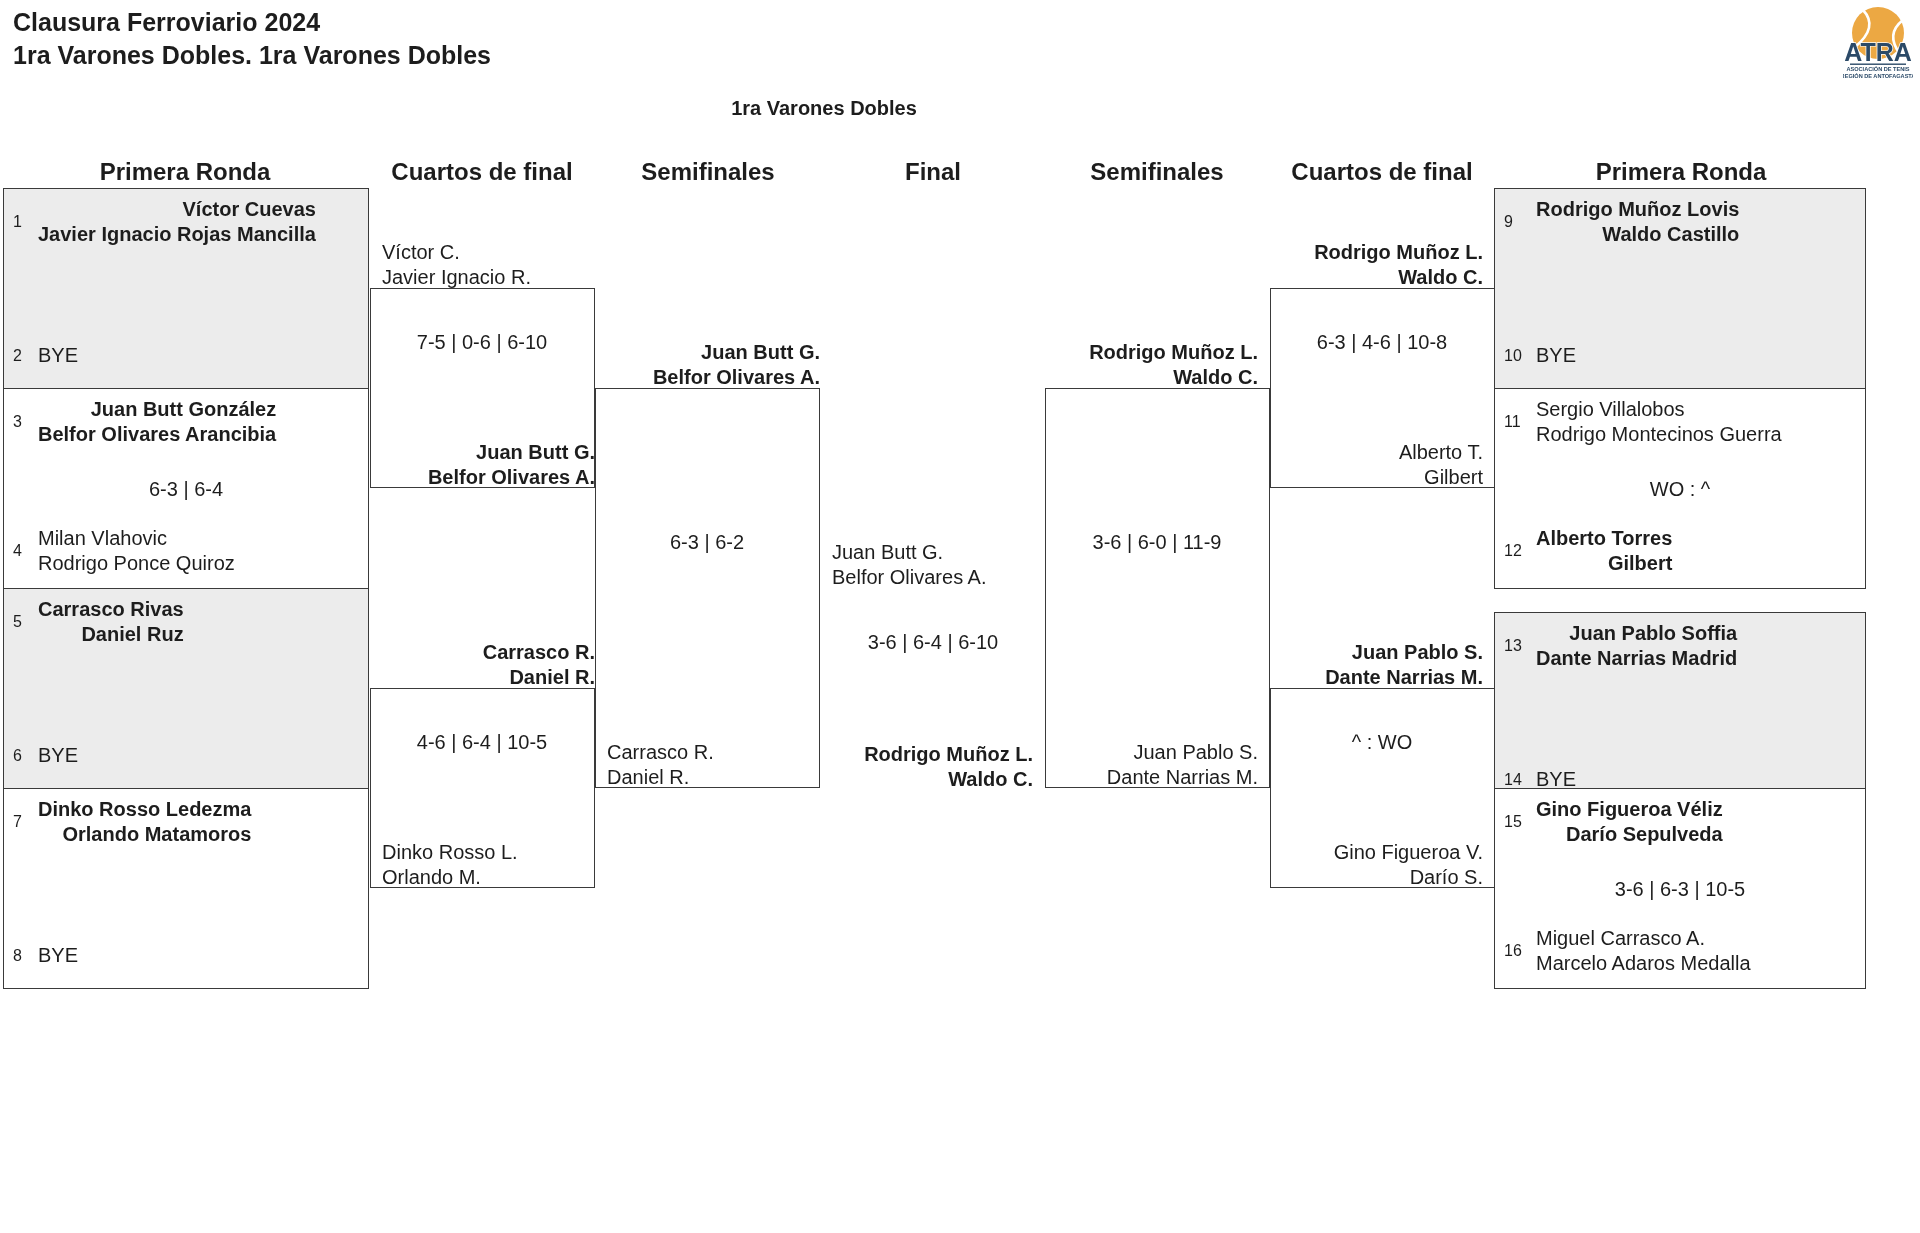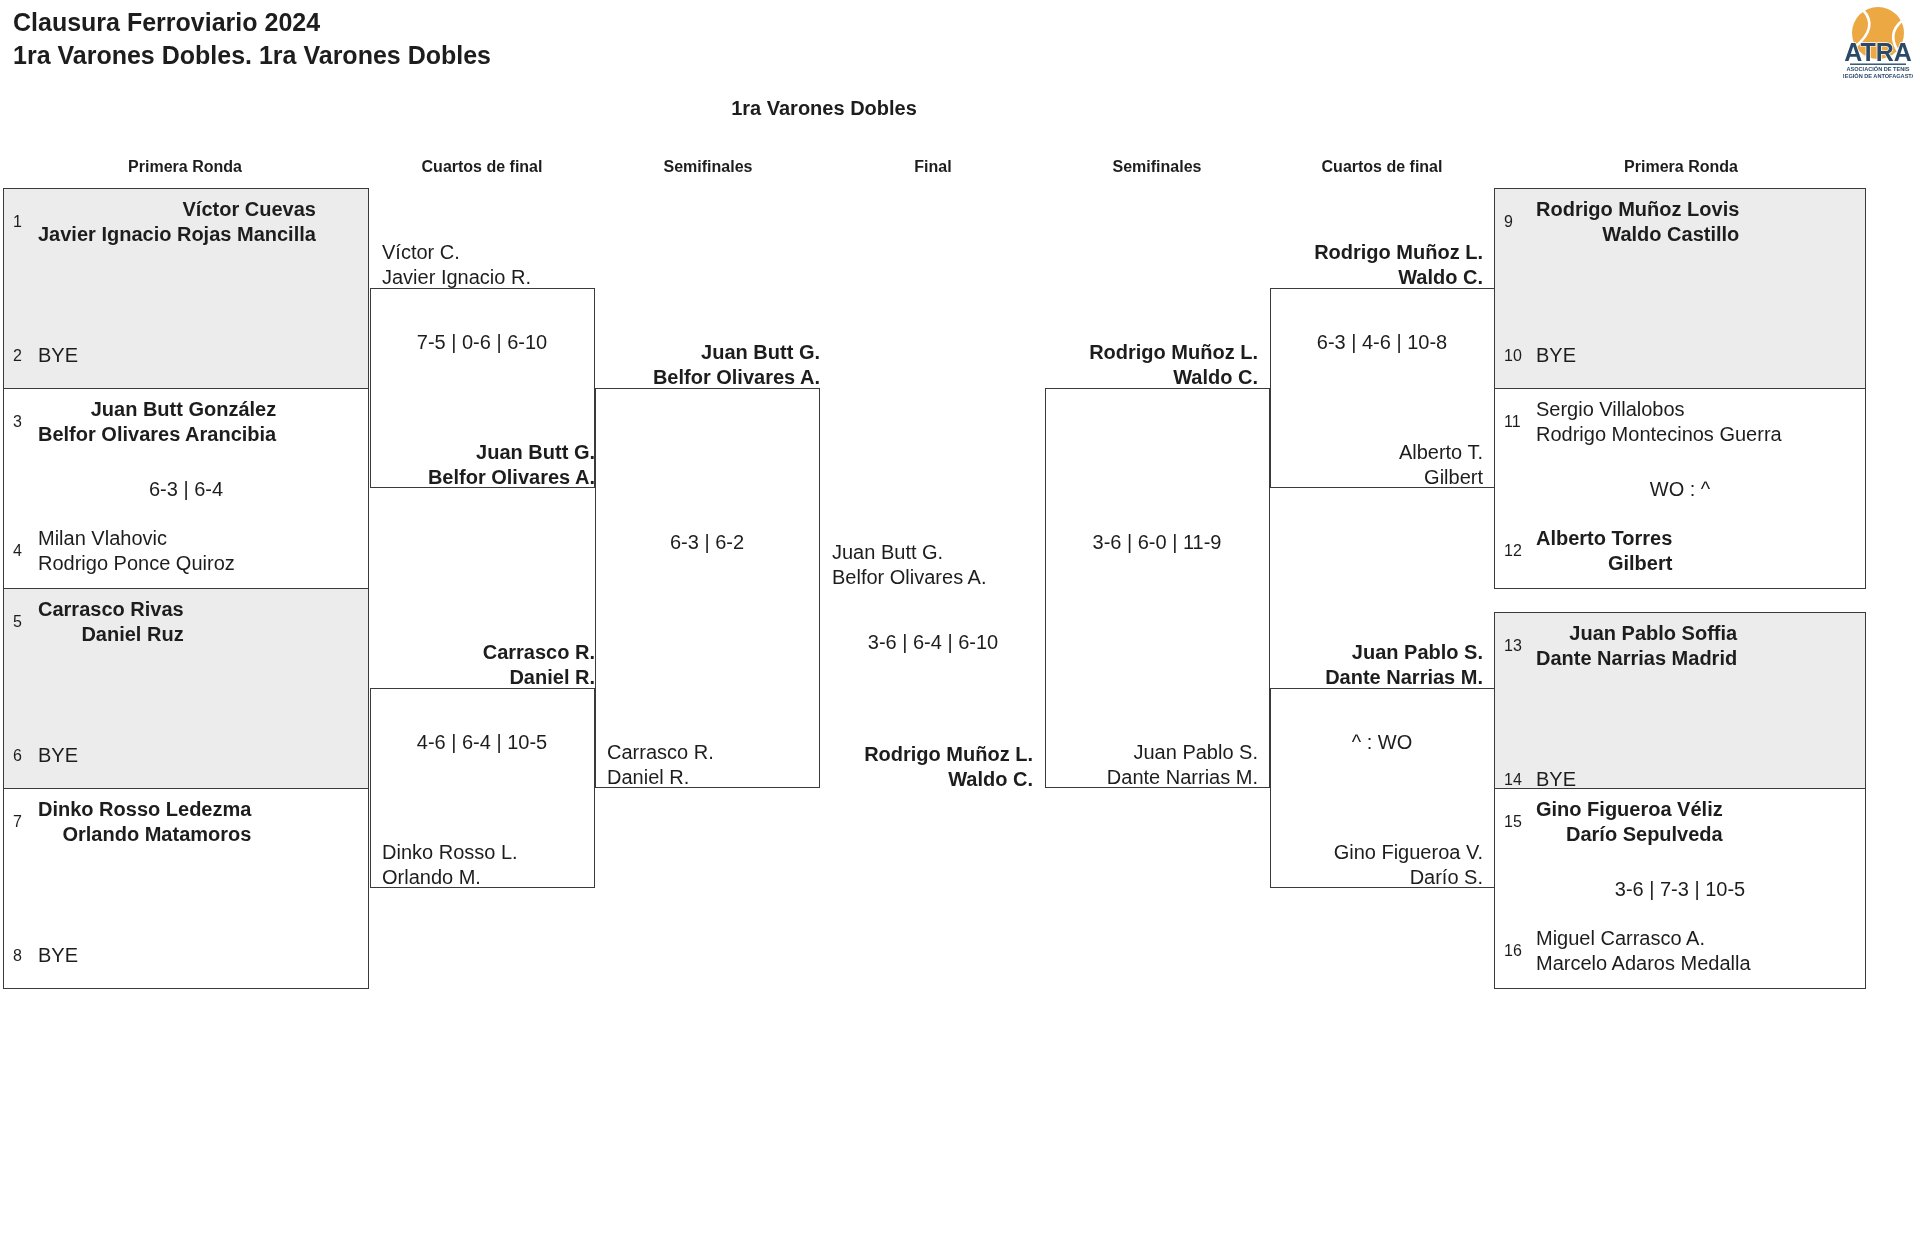--- a/index.html
+++ b/index.html
@@ -2,21 +2,21 @@
 <html><head>
 <meta charset="utf-8">
 <style>
   html,body{margin:0;padding:0;background:#fff;}
   .canvas{position:relative;width:1920px;height:1233px;background:#ffffff;overflow:hidden;
           font-family:"Liberation Sans",sans-serif;color:#1d1d1d;}
   .titles{position:absolute;left:13px;top:6px;}
   .title{font-size:25px;font-weight:700;line-height:33px;white-space:nowrap;}
   .bracket-title{position:absolute;top:97px;left:0;width:1624px;text-align:center;
                  font-size:20px;font-weight:700;padding-left:12px;}
-  .rh{position:absolute;top:158px;transform:translateX(-50%);font-size:16px;font-weight:600;white-space:nowrap;}
+  .rh{position:absolute;top:158px;transform:translateX(-50%);font-size:24px;font-weight:600;white-space:nowrap;}
   .pr-box{position:absolute;width:366px;height:201px;border:1px solid #3a3a3a;background:#fff;box-sizing:border-box;}
   .pr-box.shaded{background:#ececec;}
   .pr-box.rightcol{width:372px;}
   .slot{position:absolute;left:9px;right:4px;display:flex;align-items:center;}
   .slot.top{top:8px;}
   .slot.bottom{bottom:12px;}
   .slot.bottom.single{bottom:20px;}
   .seed{font-size:16px;min-width:17px;flex:0 0 auto;margin-right:8px;}
   .pr-box.rightcol .seed{min-width:24px;}
   .names{font-size:20px;line-height:25px;}
@@ -176,21 +176,21 @@
   </div>
 
   <div class="pr-box rightcol" style="left:1494px;top:788px;">
     <div class="slot top">
       <span class="seed">15</span>
       <div class="names b">
         <div>Gino Figueroa Véliz</div>
         <div>Darío Sepulveda</div>
       </div>
     </div>
-    <div class="inbox-score">3-6 | 7-3 | 10-5</div>
+    <div class="inbox-score">3-6 | 6-3 | 10-5</div>
     <div class="slot bottom">
       <span class="seed">16</span>
       <div class="names">
         <div>Miguel Carrasco A.</div>
         <div>Marcelo Adaros Medalla</div>
       </div>
     </div>
   </div>
 
   <div class="rect" style="left:370px;top:288px;width:225px;height:200px;"></div>

